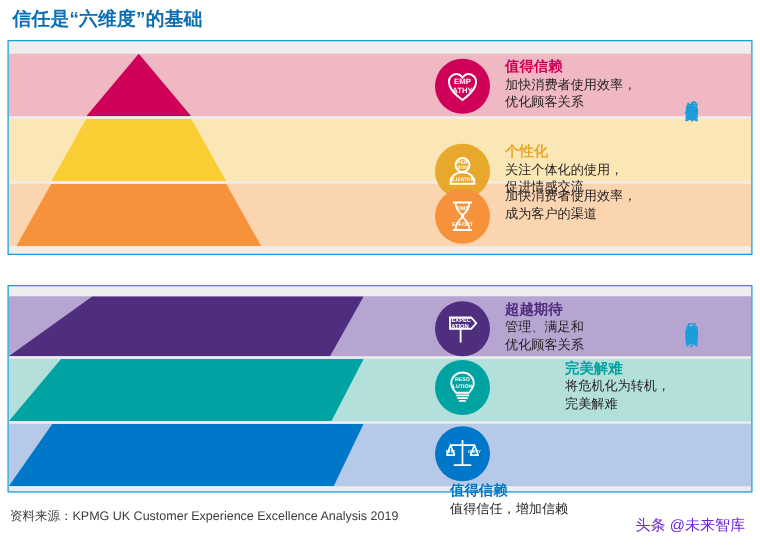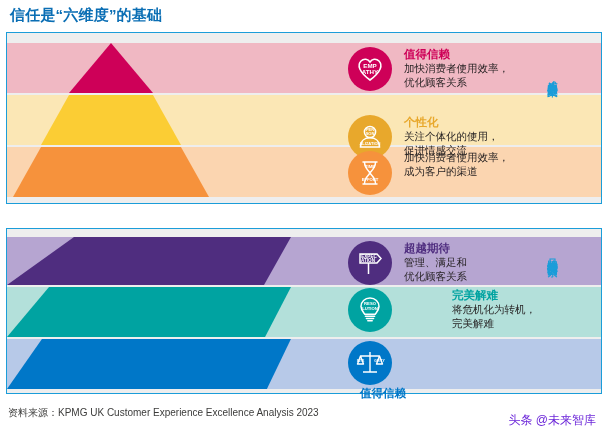--- a/index.html
+++ b/index.html
@@ -291,20 +291,21 @@
   <div class="icon-circle" style="background:#0077c8">
     <svg width="30" height="30" viewBox="0 0 30 30">
       <path d="M15 4 V24 M8 24 H22 M15 8 L5.5 8 M15 8 L24.5 8
                M5.5 8 L2.5 16 H8.5 Z M24.5 8 L21.5 16 H27.5 Z" fill="none" stroke="#ffffff" stroke-width="1.4" stroke-linejoin="round"></path>
       <text x="5.5" y="14" font-family="Liberation Sans, sans-serif" font-size="3.4" font-weight="bold" fill="#ffffff" text-anchor="middle">INTE</text>
       <text x="24.5" y="14" font-family="Liberation Sans, sans-serif" font-size="3.4" font-weight="bold" fill="#ffffff" text-anchor="middle">GRITY</text>
     </svg>
   </div>
   <div class="item-text">
     <div class="item-title" style="color:#0077c8">值得信赖</div>
+    <div class="item-desc">值得信任，增加信赖</div>
   </div>
 </div>
 
 <div class="side-label" id="side-empathy">成为客户的渠道</div>
 <div class="side-label" id="side-trust">品牌维护所需的因素</div>
 
-<div id="source-note">资料来源：KPMG UK Customer Experience Excellence Analysis 2023</div>
+<div id="source-note">资料来源：KPMG UK Customer Experience Excellence Analysis 2019</div>
 <div id="watermark">头条 @未来智库</div>
 
 </body></html>

